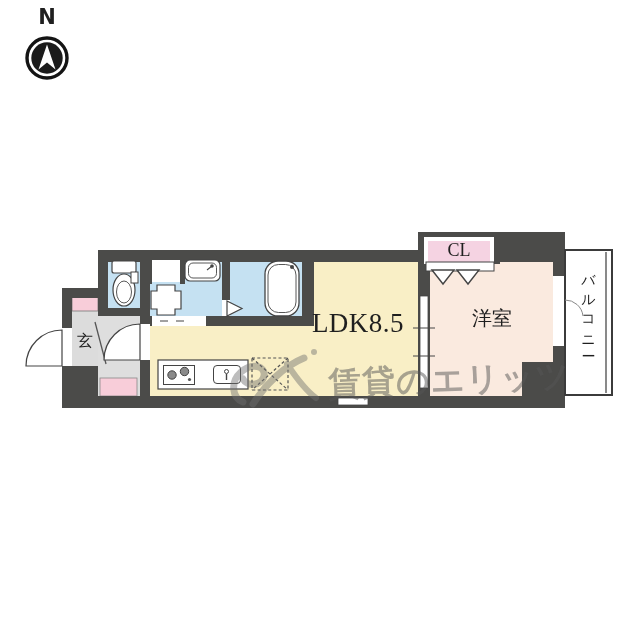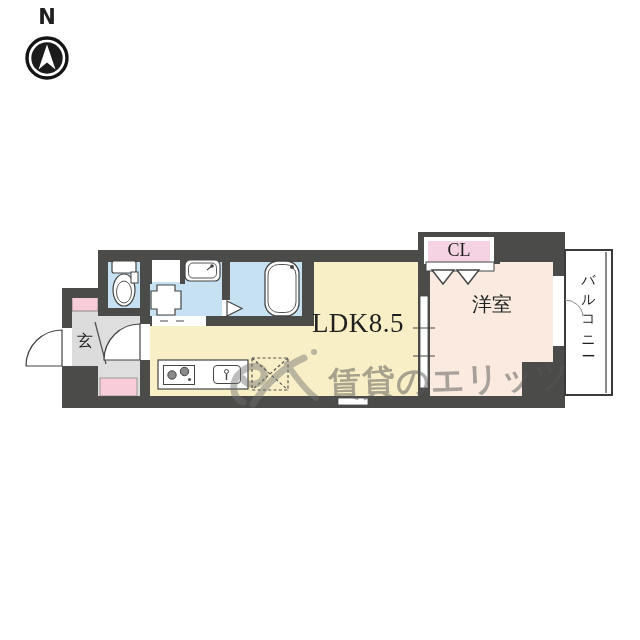--- a/index.html
+++ b/index.html
@@ -145,20 +145,20 @@
 </svg>
 
   <div class="lbl lbl-n" style="left:33px;top:5px;width:28px;">N</div>
 
   <div class="lbl lbl-gen" style="left:71px;top:331px;width:28px;">玄</div>
 
   <div class="lbl lbl-ldk" style="left:300px;top:308px;width:116px;">LDK8.5</div>
 
   <div class="lbl lbl-cl" style="left:428px;top:240px;width:62px;">CL</div>
 
-  <div class="lbl lbl-yo" style="left:436px;top:293px;width:112px;">
+  <div class="lbl lbl-yo" style="left:436px;top:307px;width:112px;">
     <div>洋室</div>
   </div>
 
   <div class="lbl lbl-balcony" style="left:579px;top:264px;height:128px;">バルコニー</div>
 
   <div class="watermark-text" style="left:328px;top:358px;">賃貸のエリッツ</div>
 </div>
 
 </body></html>

